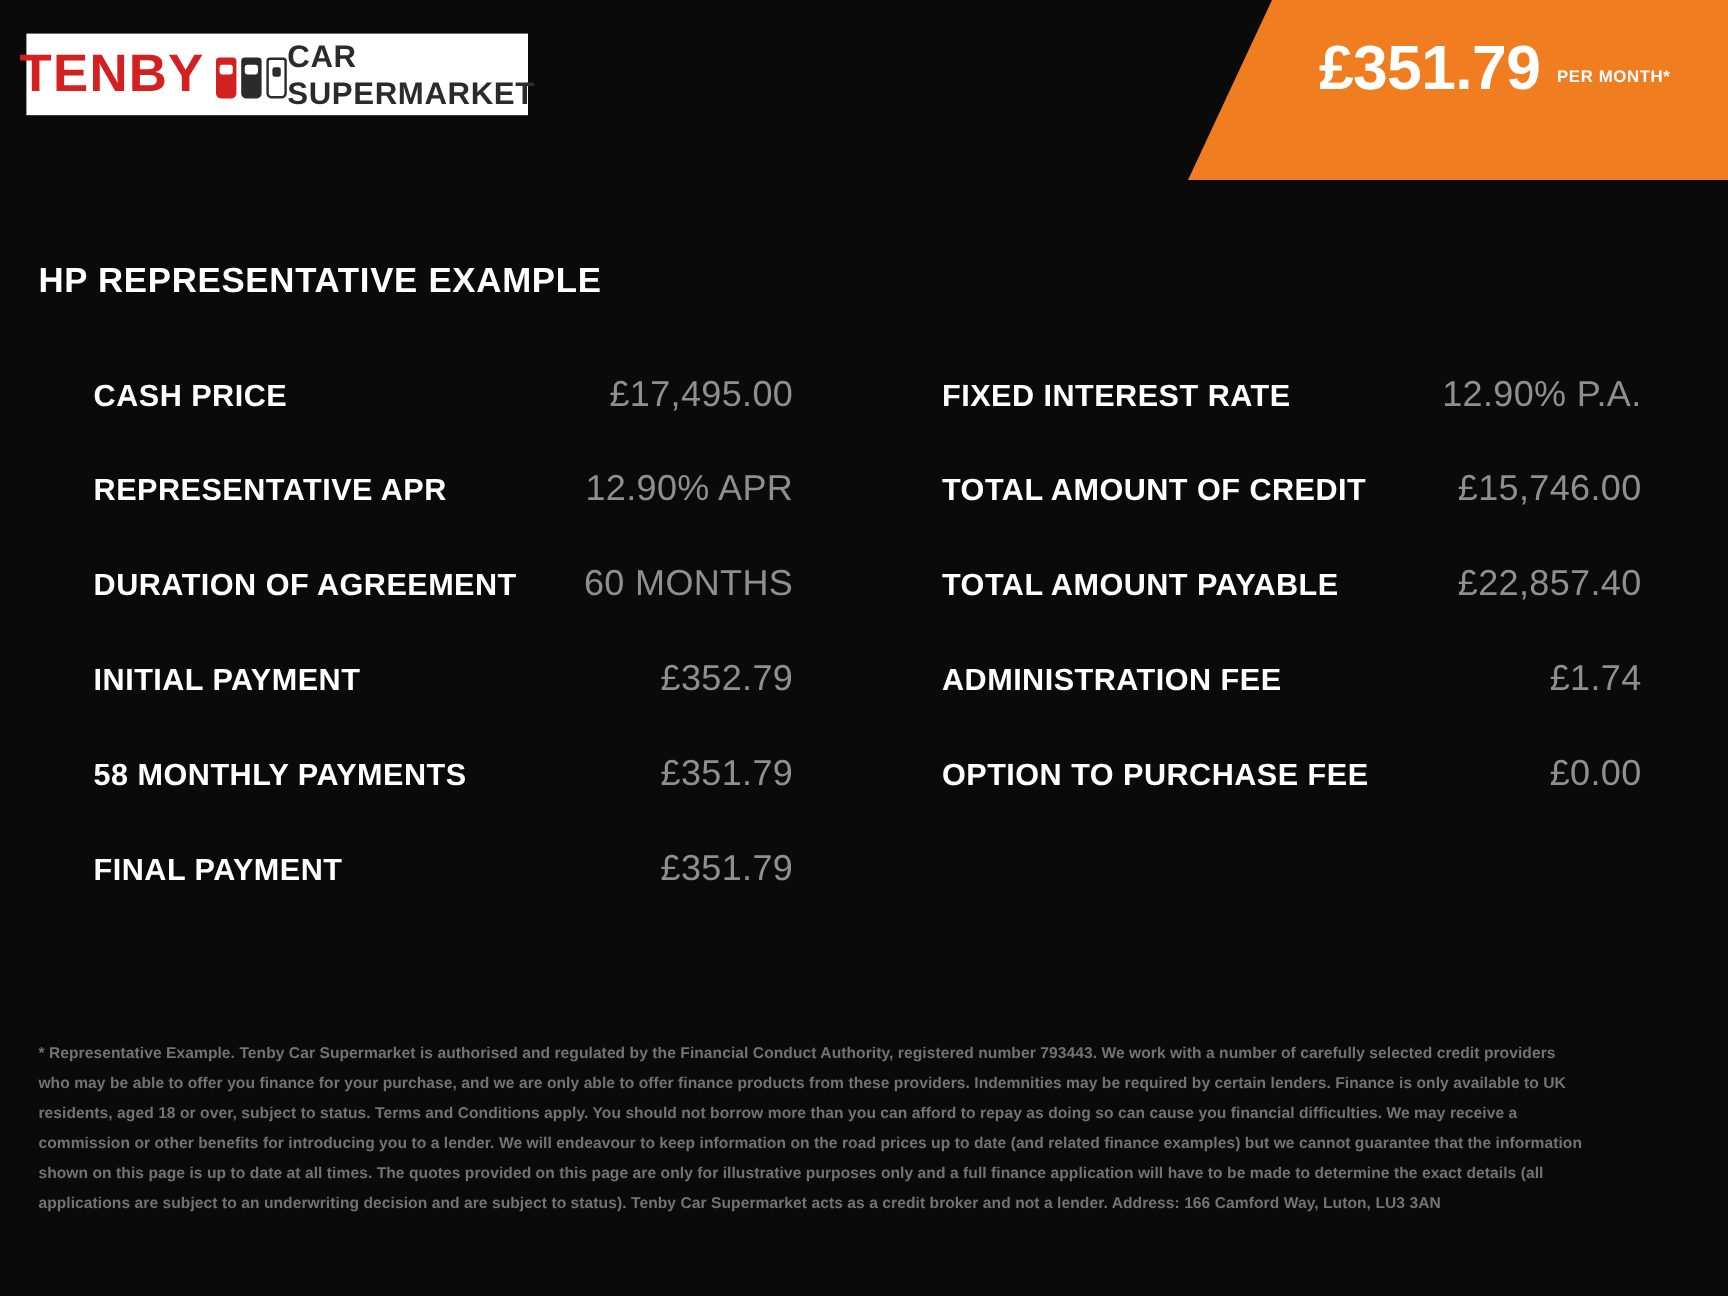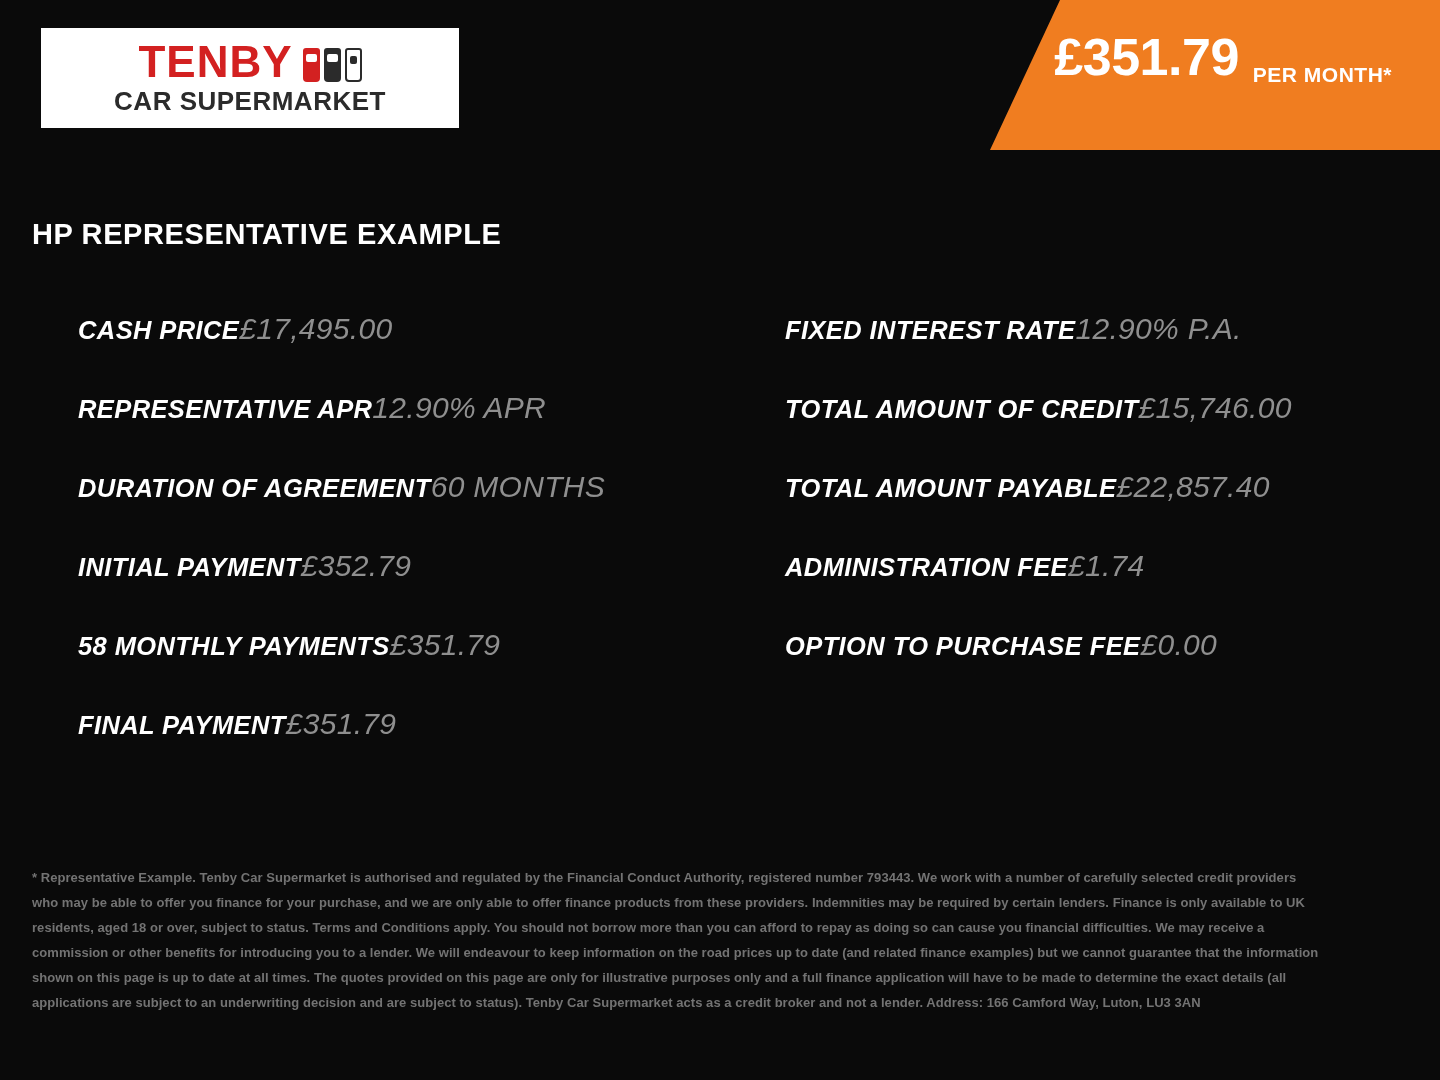--- a/index.html
+++ b/index.html
@@ -13,27 +13,27 @@
   .page {
     position: relative;
     width: 1440px;
     height: 1080px;
     background: #0a0a0a;
   }
 
   
   .logo-box {
     position: absolute;
-    left: 41px;
+    left: 22px;
     top: 28px;
     width: 418px;
-    height: 100px;
+    height: 68px;
     background: #ffffff;
     display: flex;
-    flex-direction: column;
+    flex-direction: row;
     align-items: center;
     justify-content: center;
   }
   .logo-row1 {
     display: flex;
     align-items: center;
     gap: 10px;
   }
   .logo-tenby {
     font-size: 44px;
@@ -93,26 +93,26 @@
     padding-bottom: 36px;
     clip-path: polygon(70px 0, 100% 0, 100% 100%, 0 100%);
   }
   .price-amount {
     font-size: 52px;
     font-weight: bold;
     letter-spacing: -0.5px;
     line-height: 1;
   }
   .price-per {
-    font-size: 21px;
+    font-size: 14px;
     font-weight: bold;
     letter-spacing: 0.5px;
     margin-left: 14px;
     position: relative;
-    top: 18px;
+    top: 6px;
   }
 
   
   .section-title {
     position: absolute;
     left: 32px;
     top: 190px;
     color: #ffffff;
     font-size: 29px;
     font-weight: bold;
@@ -127,22 +127,22 @@
     top: 312px;
     width: 1290px;
     display: grid;
     grid-template-columns: 1fr 1fr;
     column-gap: 124px;
     row-gap: 0;
   }
   .row {
     display: flex;
     align-items: baseline;
+    justify-content: space-between;
     height: 79px;
-    font-style: italic;
   }
   .row-label {
     color: #ffffff;
     font-size: 25.5px;
     font-weight: bold;
     letter-spacing: 0.4px;
     white-space: nowrap;
   }
   .row-value {
     color: #8f8f8f;

